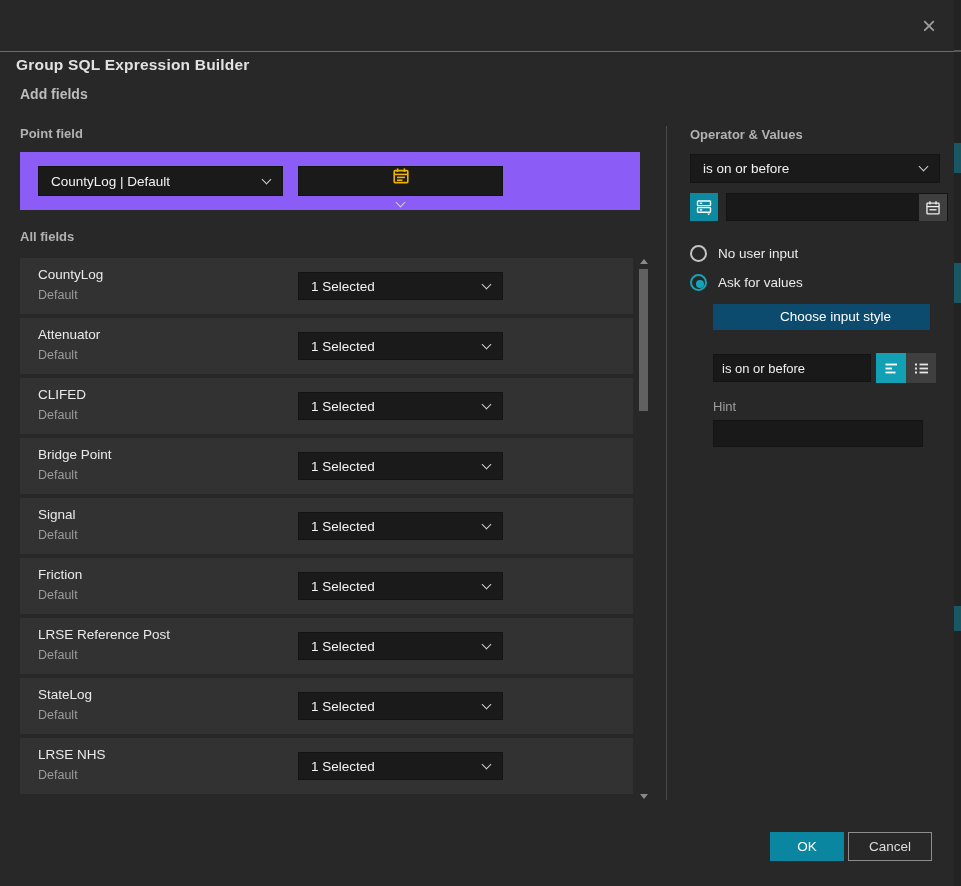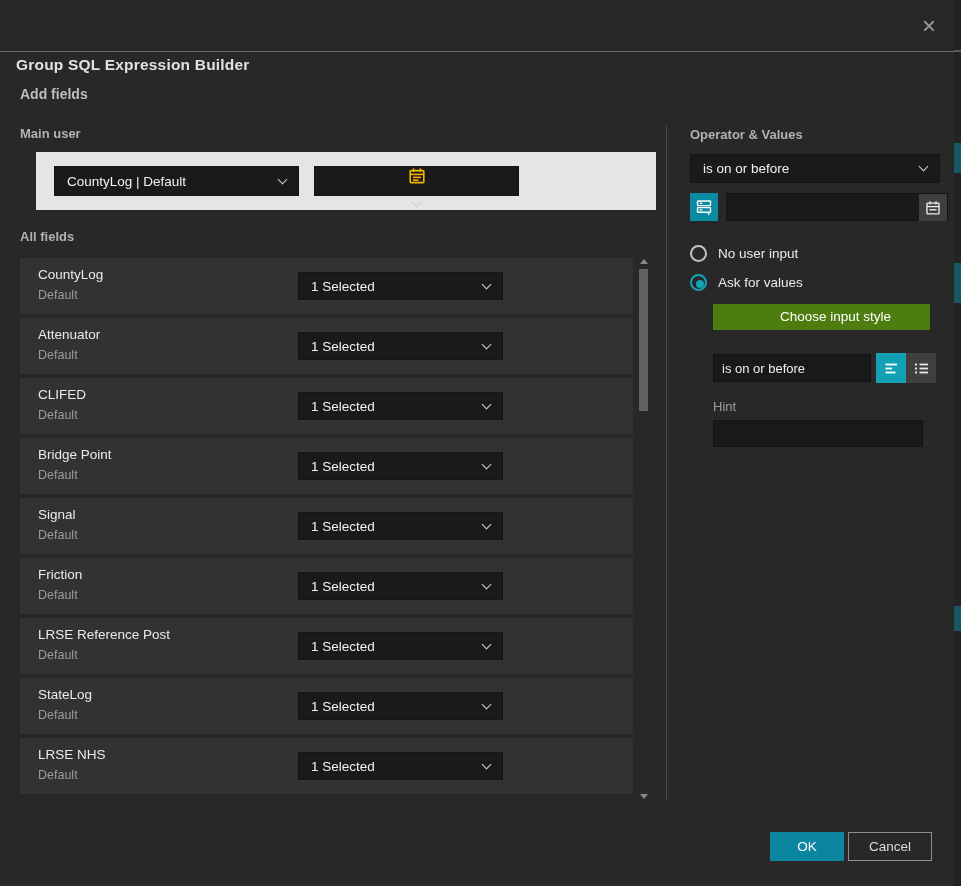--- a/index.html
+++ b/index.html
@@ -20,21 +20,21 @@
   .sub-h  { position:absolute; font-size:13px; font-weight:bold; color:#b2b2b2; }
 
   
   .dd { background:#1a1a1a; border:1px solid #141414; color:#f2f2f2; font-size:13.5px;
         display:flex; align-items:center; padding:0 12px; position:absolute; cursor:pointer; }
   .dd .txt { flex:1; white-space:nowrap; overflow:hidden; }
   .chev { width:7px; height:7px; border-right:1.6px solid #cfcfcf; border-bottom:1.6px solid #cfcfcf;
           transform:rotate(45deg); margin-top:-4px; flex:none; }
 
   
-  .main-box { position:absolute; left:36px; top:152px; width:620px; height:58px; background:#e5e5e5; }
+  .main-box { position:absolute; left:20px; top:152px; width:620px; height:58px; background:#8b5cf6; }
   .dd-layer { left:18px; top:14px; width:245px; height:30px; }
   .dd-field { left:278px; top:14px; width:205px; height:30px; gap:9px;flex-direction:column; }
 
   
   .list { position:absolute; left:20px; top:258px; width:613px; }
   .row { position:relative; height:56px; margin-bottom:4px; background:#323232; }
   .row .fname { position:absolute; left:18px; top:9px;  font-size:13.5px; color:#eaeaea; }
   .row .fsub  { position:absolute; left:18px; top:30px; font-size:12.5px; color:#9b9b9b; }
   .row .dd    { left:278px; top:14px; width:205px; height:28px; }
 
@@ -58,21 +58,21 @@
   .valfield input { flex:1; background:transparent; border:none; outline:none; color:#eee; font-size:13px; padding:0 8px; min-width:0; font-family:inherit; }
   .calbtn { width:28px; height:27px; background:#3f3f3f; flex:none; display:flex; align-items:center; justify-content:center; cursor:pointer; }
 
   
   .radio-row { position:absolute; left:0; display:flex; align-items:center; gap:11px; cursor:pointer; }
   .rad { width:17px; height:17px; border-radius:50%; border:2px solid #c3c3c3; flex:none; position:relative; }
   .rad.on { border-color:#14a3b8; }
   .rad.on::after { content:""; position:absolute; left:3.5px; top:3.5px; width:8px; height:8px; border-radius:50%; background:#14a3b8; }
   .radio-row .rlabel { font-size:13.5px; color:#eaeaea; }
 
-  .choose-btn { position:absolute; left:23px; top:304px; width:217px; height:26px; background:#4d7c0f;
+  .choose-btn { position:absolute; left:23px; top:304px; width:217px; height:26px; background:#0c4a6e;
                 color:#fff; font-size:13.5px; border:none; cursor:pointer; font-family:inherit; text-align:center; line-height:26px;padding-left:28px; }
 
   .mini-label { position:absolute; font-size:13px; color:#9d9d9d; }
   .txtinput { position:absolute; background:#191919; border:1px solid #141414; color:#eee; font-size:13px; padding:0 8px; outline:none; font-family:inherit; }
   #label-input { left:23px; top:354px; width:158px; height:28px; }
   #hint-input  { left:23px; top:420px; width:210px; height:27px; }
   .stylebtn { position:absolute; top:353px; width:30px; height:30px; display:flex; align-items:center; justify-content:center; cursor:pointer; }
   .stylebtn.active { background:#12a0b5; left:186px; }
   .stylebtn.idle   { background:#3f3f3f; left:216px; }
 
@@ -93,21 +93,21 @@
 
 <div class="dialog">
 
   <div class="titlebar">
     <span class="title">Group SQL Expression Builder</span>
     <span class="close">×</span>
   </div>
 
   <div class="sect-h" style="left:20px; top:86px;">Add fields</div>
 
-  <div class="sub-h" style="left:20px; top:126px;">Main user</div>
+  <div class="sub-h" style="left:20px; top:126px;">Point field</div>
   <div class="main-box">
     <div class="dd dd-layer">
       <span class="txt">CountyLog | Default</span>
       <span class="chev"></span>
     </div>
     <div class="dd dd-field">
       <span>
         <svg width="18" height="18" viewBox="0 0 18 18" fill="none" stroke="#f0b400" stroke-width="1.6">
           <rect x="2.2" y="3.6" width="13.6" height="12" rx="0.8"></rect>
           <line x1="2.2" y1="7.4" x2="15.8" y2="7.4"></line>

